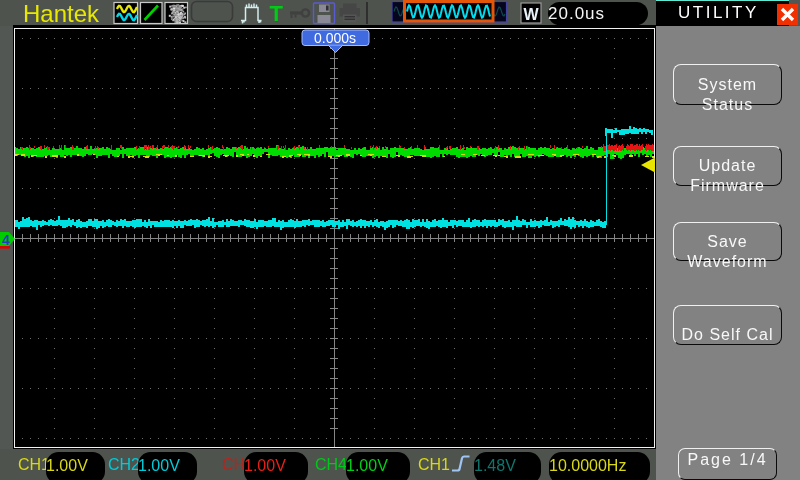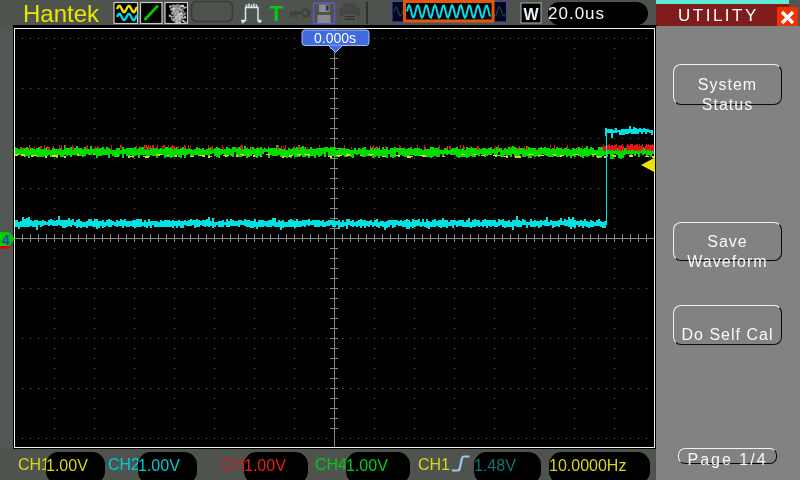--- a/index.html
+++ b/index.html
@@ -1,29 +1,29 @@
 <!DOCTYPE html>
 <html><head><meta charset="utf-8"><style>
 *{margin:0;padding:0;box-sizing:border-box;-webkit-font-smoothing:antialiased}
 html,body{width:800px;height:480px;overflow:hidden;background:#535753;font-family:"Liberation Sans",sans-serif}
 #screen{position:relative;width:800px;height:480px}
 #topbar{position:absolute;left:0;top:0;width:656px;height:26px;background:#4e534e}
 #logo{position:absolute;left:23px;top:0px;font-size:24px;font-weight:normal;color:#e8e800;letter-spacing:0px}
 #tpill{position:absolute;left:548px;top:2px;width:100px;height:23px;background:#000;border-radius:12px;color:#f4f4f4;font-size:17px;text-align:left;line-height:24px;letter-spacing:1px}
-#header{position:absolute;left:656px;top:0;width:133px;height:26px;background:#7f1d1d;border-top:4px solid #5eead4}
+#header{position:absolute;left:656px;top:0;width:133px;height:26px;background:#000000;border-top:1px solid #5eead4}
 #header span{position:absolute;left:22px;top:2px;font-size:17px;color:#fff;letter-spacing:2.5px}
 #xbtn{position:absolute;left:121px;top:3px;width:21px;height:21px;background:#f03000}
 #panel{position:absolute;left:656px;top:26px;width:144px;height:454px;background:#828282}
 #plotbox{position:absolute;left:13px;top:25px;width:644px;height:425px;background:#fde047}
 #botbar{position:absolute;left:0;top:449px;width:656px;height:31px;background:#4e534e}
 .pill{position:absolute;top:452px;height:32px;background:#000;border-radius:12.5px;text-align:left;line-height:27px}
 .chl{position:absolute;top:452px;height:25px;font-size:16px;line-height:26px;letter-spacing:0px}
 .btn{position:absolute;left:17px;width:109px;background:#828282;border-radius:8px;border-top:1px solid #f0f0f0;border-left:1px solid #f0f0f0;border-right:1px solid #0a0a0a;border-bottom:1px solid #0a0a0a;color:#f8f8f8;text-align:center;display:flex;align-items:center;justify-content:center;padding-top:20px}
 .btn span{font-size:16px;letter-spacing:1px;line-height:20px}
-#pagebtn{position:absolute;left:22px;top:422px;width:99px;height:16px;background:#828282;border-radius:7px;border-top:1px solid #f0f0f0;border-left:1px solid #f0f0f0;border-right:1px solid #0a0a0a;border-bottom:1px solid #0a0a0a;color:#f8f8f8;text-align:center;font-size:16px;line-height:22px;letter-spacing:2px}
+#pagebtn{position:absolute;left:22px;top:422px;width:99px;height:32px;background:#828282;border-radius:7px;border-top:1px solid #f0f0f0;border-left:1px solid #f0f0f0;border-right:1px solid #0a0a0a;border-bottom:1px solid #0a0a0a;color:#f8f8f8;text-align:center;font-size:16px;line-height:22px;letter-spacing:2px}
 </style></head><body>
 <div id="screen">
 <div id="topbar">
 <span id="logo">Hantek</span>
 <svg width="656" height="26" viewBox="0 0 656 26" style="position:absolute;left:0;top:0">
 <rect x="114" y="2.5" width="23.5" height="21" fill="#000" stroke="#c8c8c8" stroke-width="1.2"></rect>
 <path d="M117.0 9.0L118.0 7.0L119.0 5.9L120.0 6.1L121.0 7.5L122.0 9.5L123.0 11.4L124.0 12.2L125.0 11.7L126.0 10.0L127.0 8.0L128.0 6.3L129.0 5.8L130.0 6.6L131.0 8.5L132.0 10.5L133.0 11.9L134.0 12.1L135.0 11.0L136.0 9.0L137.0 7.0" stroke="#e8e800" stroke-width="2.4" fill="none"></path>
 <path d="M117.0 17.0L118.0 15.0L119.0 13.9L120.0 14.1L121.0 15.5L122.0 17.5L123.0 19.4L124.0 20.2L125.0 19.7L126.0 18.0L127.0 16.0L128.0 14.3L129.0 13.8L130.0 14.6L131.0 16.5L132.0 18.5L133.0 19.9L134.0 20.1L135.0 19.0L136.0 17.0L137.0 15.0" stroke="#00d8e8" stroke-width="2.4" fill="none"></path>
 <rect x="140.5" y="2.5" width="21.5" height="21" fill="#000" stroke="#c8c8c8" stroke-width="1.2"></rect>
 <path d="M144.5 20L158 5.5" stroke="#00d000" stroke-width="2.6" fill="none"></path>
@@ -333,20 +333,23 @@
 </svg></div>
 <svg width="16" height="20" viewBox="0 0 16 20" style="position:absolute;left:0;top:230px">
 <polygon points="0,2 9,2 15,9 9,16 0,16" fill="#00cc00"></polygon>
 <rect x="0" y="16" width="10" height="2.6" fill="#e00000"></rect>
 <text x="2" y="14.8" font-family="Liberation Sans" font-weight="bold" font-size="14" fill="#2838c8">4</text>
 </svg>
 <div id="panel">
 <div class="btn" style="top:38px;height:41px">
         <span>System<br>Status</span>
       </div>
+<div class="btn" style="top:120px;height:40px">
+        <span>Update<br>Firmware</span>
+      </div>
 <div class="btn" style="top:196px;height:39px">
         <span>Save<br>Waveform</span>
       </div>
 <div class="btn" style="top:279px;height:40px">
         <span>Do Self Cal</span>
       </div>
 <div id="pagebtn">Page 1/4</div>
 </div>
 <div id="botbar"></div>
 <div class="chl" style="left:18px;color:#d8d818">CH1</div>

